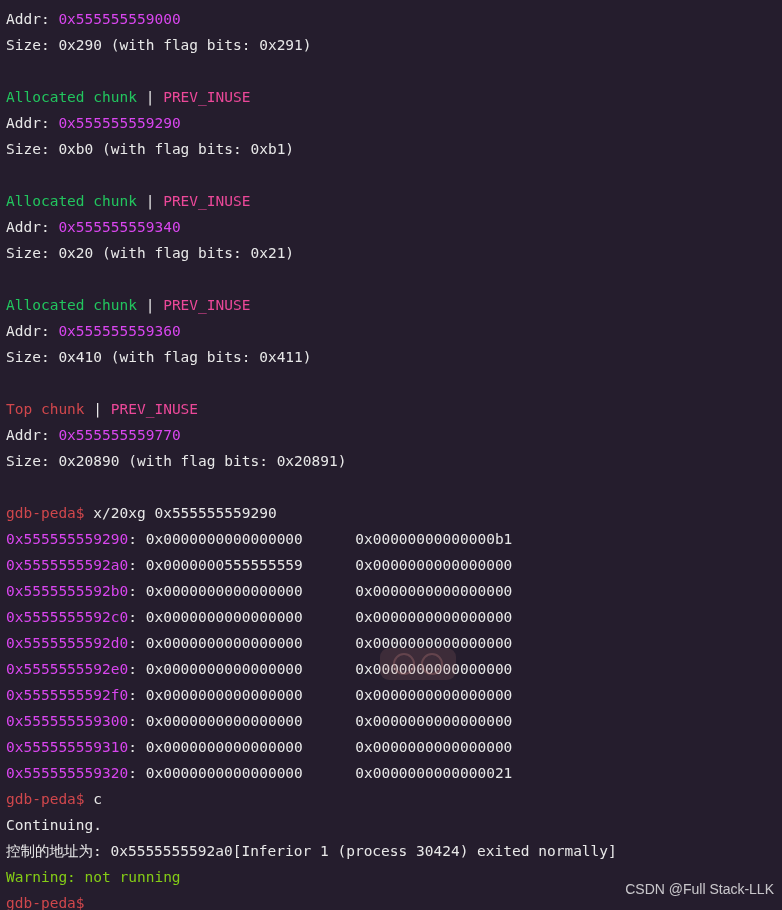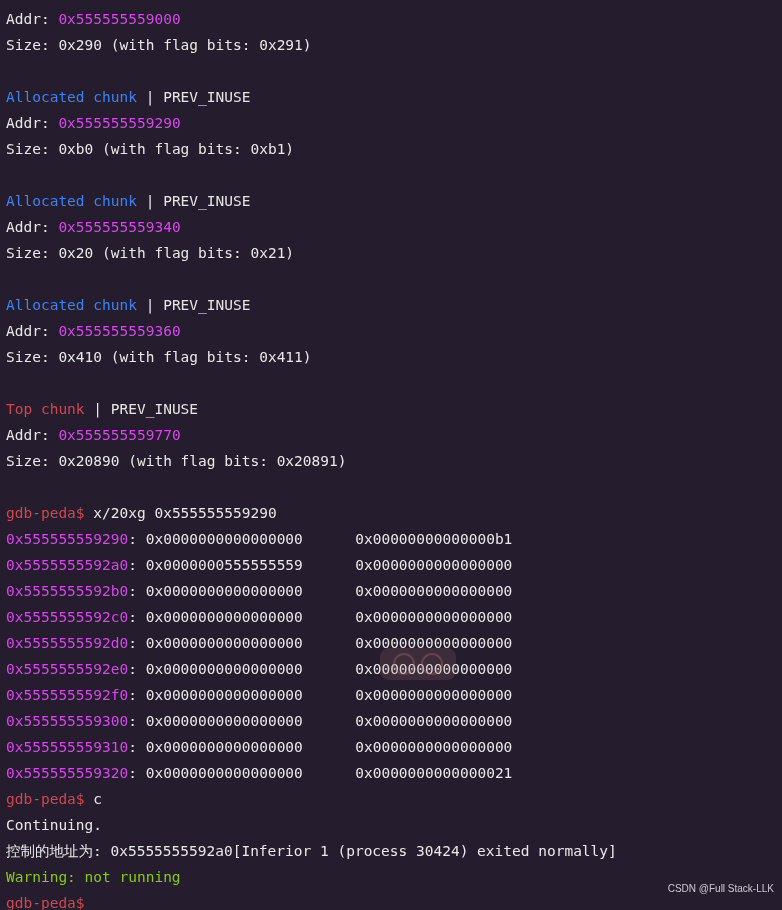--- a/index.html
+++ b/index.html
@@ -13,33 +13,33 @@
     width: 782px;
     height: 910px;
     overflow: hidden;
     position: relative;
   }
   .term {
     padding: 6px 6px;
     white-space: pre;
   }
   .line { display: block; }
-  .orange { color: #3b82f6; }
+  .orange { color: #22c55e; }
   .red    { color: #d0474c; }
   .cyan   { color: #d946ef; }
-  .magenta{ color: #e5e5e5; }
+  .magenta{ color: #ec4899; }
   .white  { color: #e8e8e8; }
   .purple { color: #84cc16; }
   .watermark {
     position: absolute;
     right: 8px;
     bottom: 8px;
     color: rgba(255,255,255,0.75);
     font-family: "Segoe UI", "Helvetica Neue", Arial, sans-serif;
-    font-size: 10px;
+    font-size: 14px;
     pointer-events: none;
   }
   .logo-wm {
     position: absolute;
     left: 380px;
     top: 648px;
     width: 76px;
     height: 32px;
     background: rgba(174,116,116,0.18);
     border-radius: 9px;

